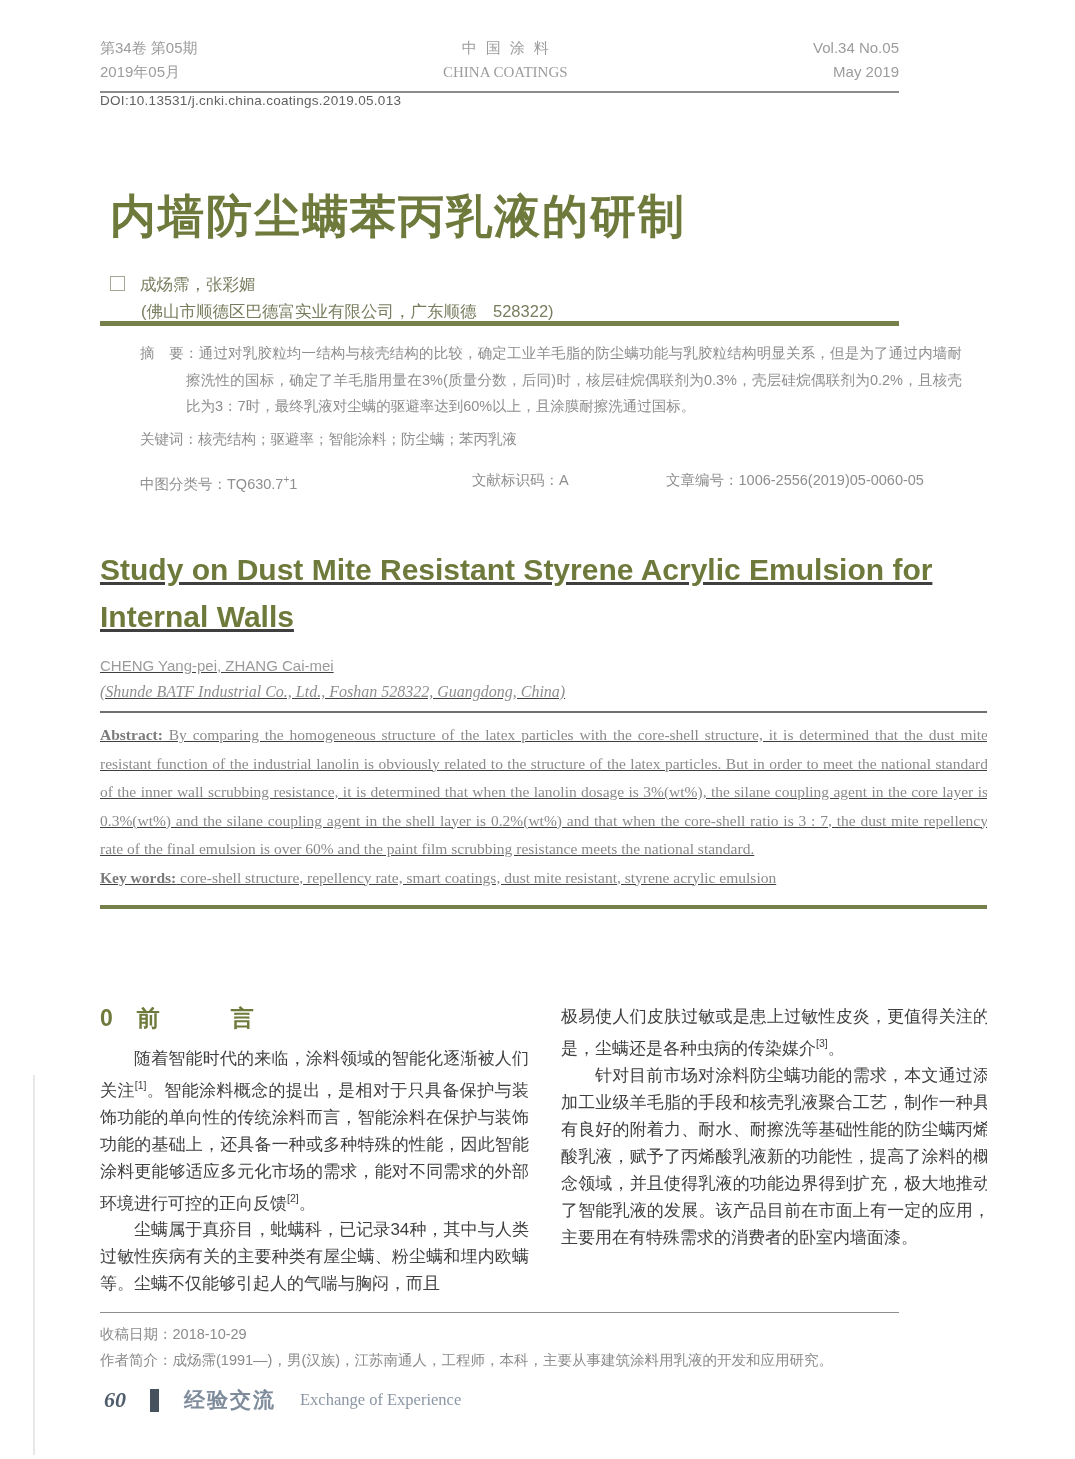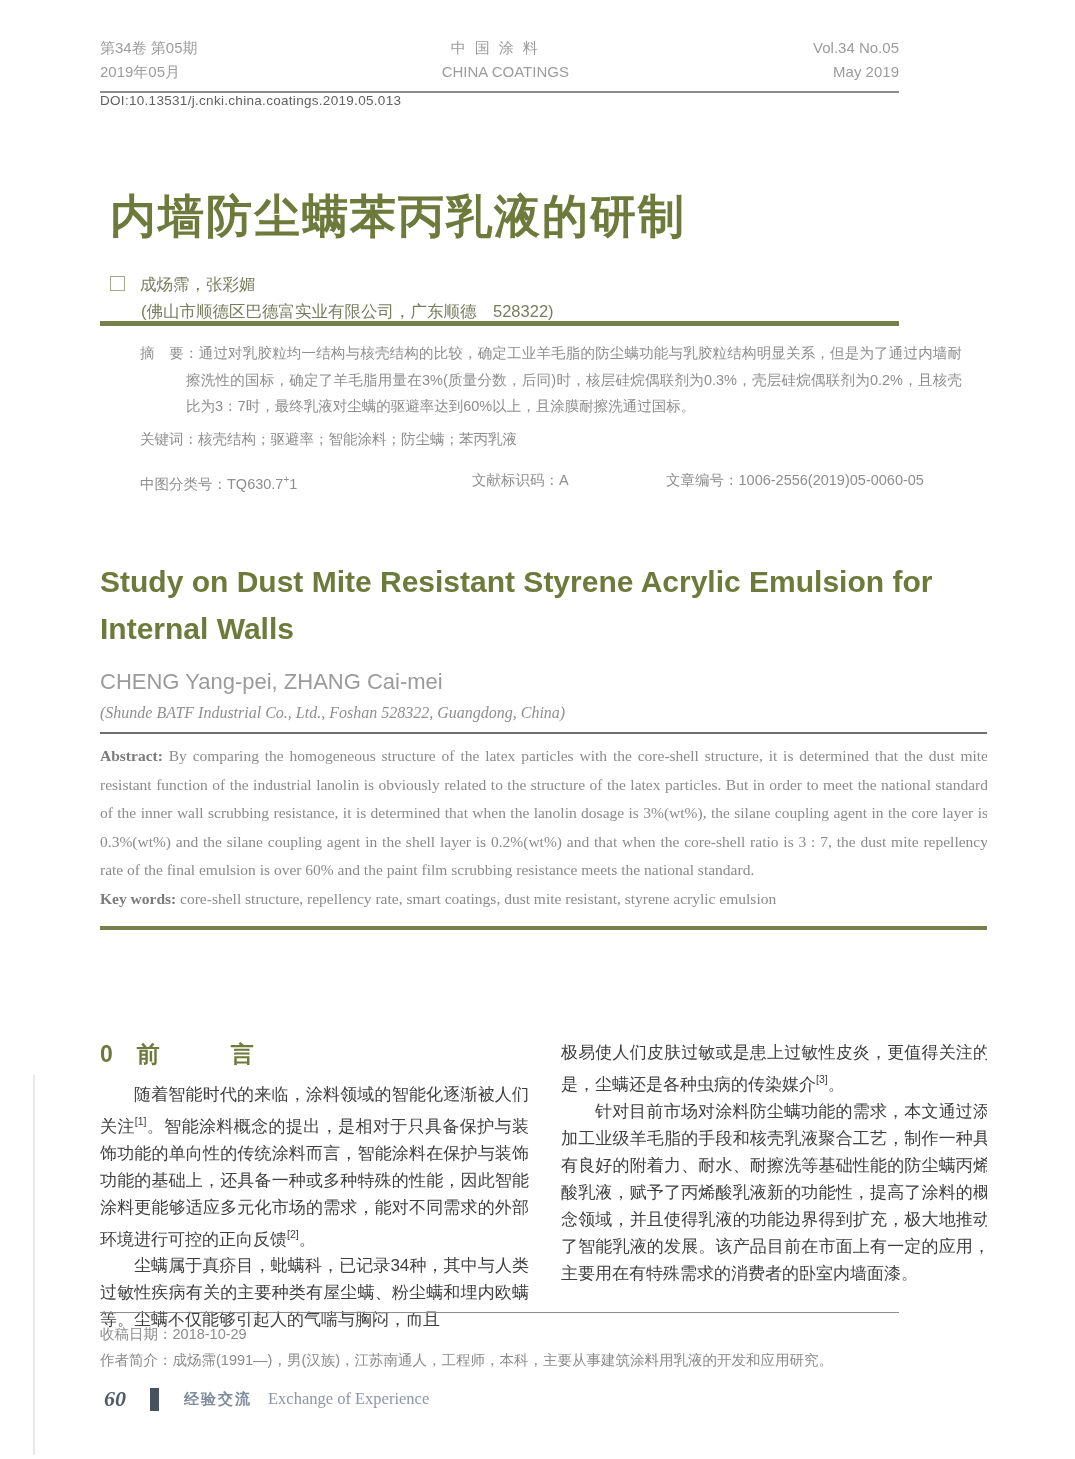--- a/index.html
+++ b/index.html
@@ -9,21 +9,21 @@
     color:#3f3f3f;
     border-radius:9px;
   }
   
   .jheader {
     position:absolute; top:36px; left:100px; right:88px;
     display:flex; justify-content:space-between;
     color:#9c9c9c; font-size:15px; line-height:24px;
     padding-bottom:7px; border-bottom:2px solid #8d8d8d;
   }
-  .jheader .center { text-align:left; }
+  .jheader .center { text-align:center;font-family:Liberation Serif, serif; }
   .jheader .cjk-title { letter-spacing:9px; text-indent:9px; }
   .jheader .rightcol { text-align:right; }
   .doi {
     position:absolute; top:93px; left:100px;
     color:#606060; font-size:13.5px; letter-spacing:0.3px;
   }
   
   .title-cn {
     position:absolute; top:186px; left:110px;
     font-size:46px; font-weight:800; color:#6e7a3b; letter-spacing:2px;
@@ -48,42 +48,42 @@
     position:absolute; top:340px; left:140px; width:822px;
     color:#8e8e8e; font-size:14.5px; line-height:26.5px;
   }
   .hang { padding-left:46px; text-indent:-46px; text-align:justify; margin:0; }
   .kw-line { margin-top:6px; }
   .clc-row { margin-top:15px; display:flex; }
   .clc-row .c1 { width:332px; }
   .clc-row .c2 { width:194px; }
   .clc-sup { font-size:10px; }
   
-  .english { position:absolute; top:558px; left:100px; width:888px; }
+  .english { position:absolute; top:546px; left:100px; width:888px;text-decoration:underline; }
   .en-title {
     font-size:30px; line-height:47px; font-weight:800; color:#6e7a3b;
     width:852px; font-family:"Liberation Sans", sans-serif;
   }
-  .en-authors { margin-top:17px; color:#9b9b9b; font-size:22px; }
+  .en-authors { margin-top:17px; color:#9b9b9b; font-size:15px; }
   .en-affil {
     margin-top:9px; color:#8f8f8f; font-size:16px; font-style:italic;
     font-family:"Liberation Serif", serif;
   }
   .rule-thin { margin-top:10px; border-top:2px solid #6f6f6f; }
   .en-abstract, .en-kw {
     color:#8b8b8b; font-size:15.5px; line-height:28.5px; text-align:justify;
     font-family:"Liberation Serif", serif; margin:0;
   }
   .en-abstract { margin-top:8px; }
   .en-label { font-weight:bold; color:#7b7b7b; }
   .rule-green-bottom { margin-top:13px; height:4px; background:#75804a; }
   
   .body-cols {
     position:absolute; top:1003px; left:100px; width:890px;
-    display:flex; gap:32px;margin-top:36px;
+    display:flex; gap:32px;
   }
   .bcol { width:437px; }
   .sec-head {
     color:#6e7a3b; font-size:23px; font-weight:800; margin:0 0 11px 0;
   }
   .sec-head .num { margin-right:24px; }
   .sec-head .t { letter-spacing:24px; }
   .body-p {
     font-size:17px; line-height:27px; color:#3f3f3f;
     text-align:justify; margin:0;
@@ -102,22 +102,22 @@
     display:flex; align-items:center;gap:16px;
   }
   .pfooter .pno {
     font-family:"Liberation Serif", serif; font-style:italic; font-weight:bold;
     font-size:22px; color:#4f5c6b;
   }
   .pfooter .bar {
     width:9px; height:23px; background:#46535f; margin:0 9px 0 8px;
   }
   .pfooter .sec-cn {
-    font-weight:bold; font-size:15px; color:#7f8c9b; letter-spacing:2px;
-    margin-right:0;
+    font-weight:bold; font-size:21px; color:#7f8c9b; letter-spacing:2px;
+    margin-right:8px;
   }
   .pfooter .sec-en {
     font-family:"Liberation Serif", serif; font-size:16.5px; color:#8b97a5;
   }
   .scan-line {
     position:absolute; left:33px; top:1075px; width:2px; height:380px;
     background:#e8e8e8;
   }
 </style>
 </head>

